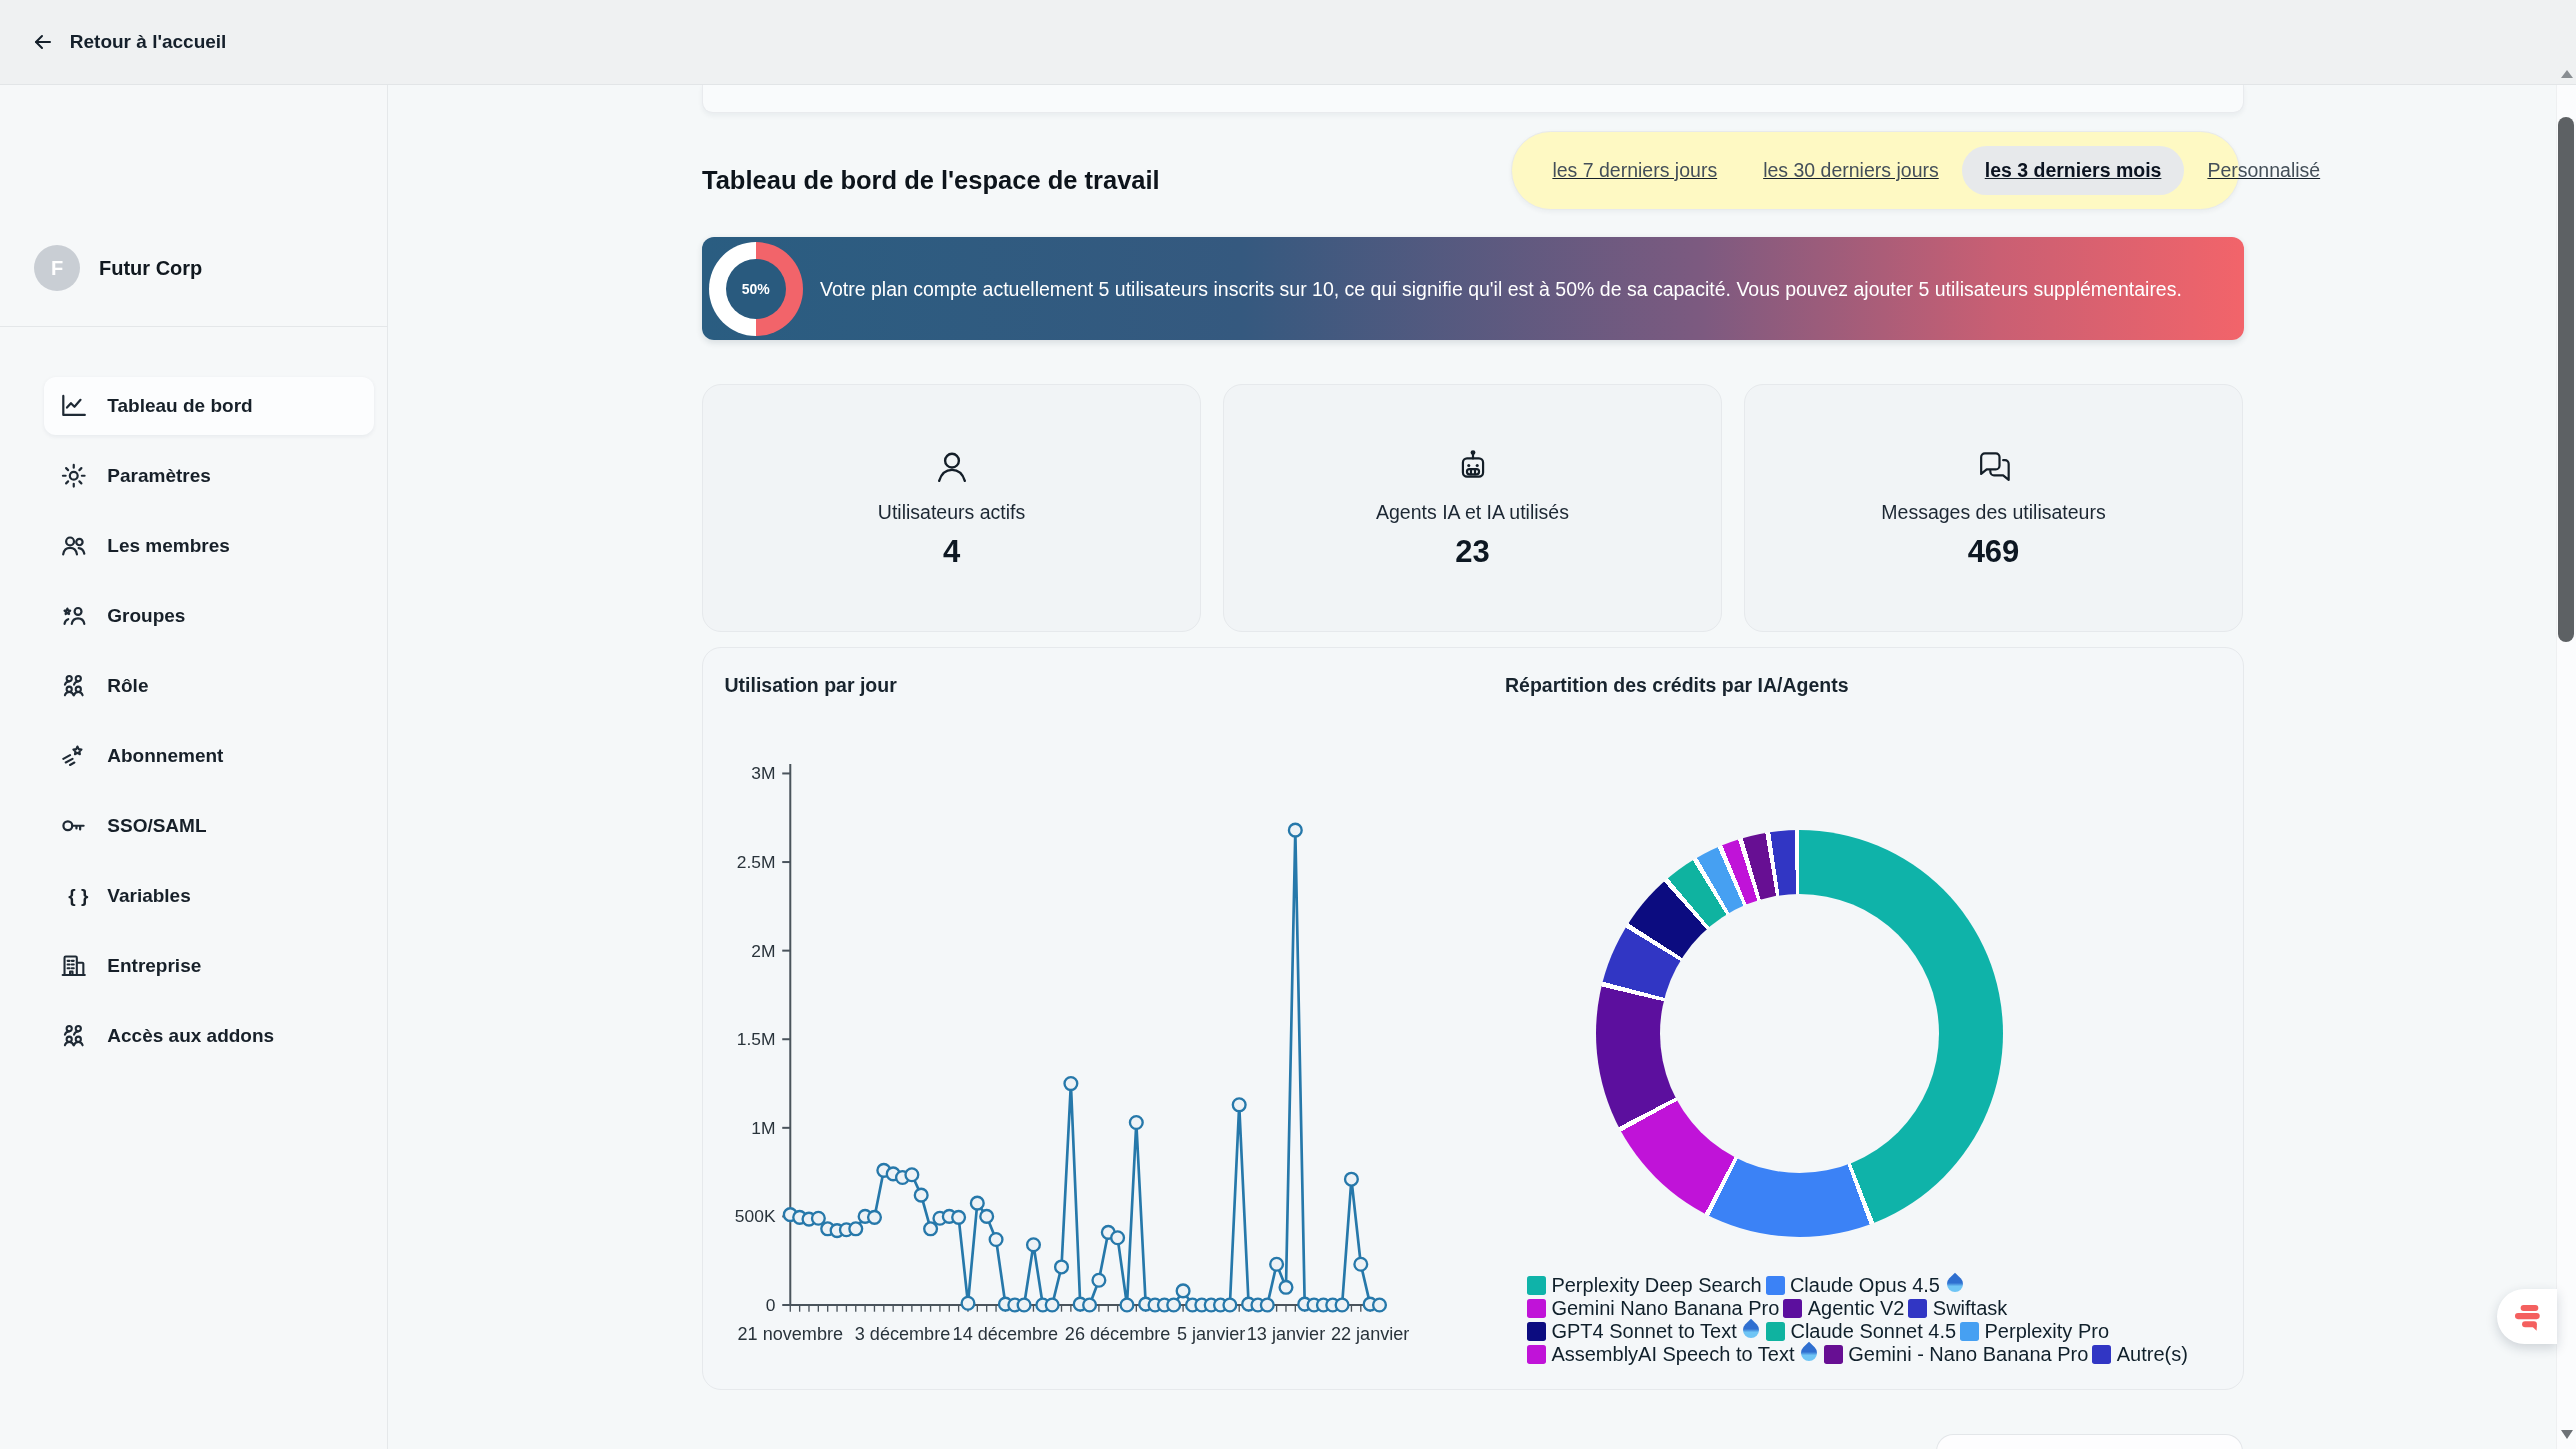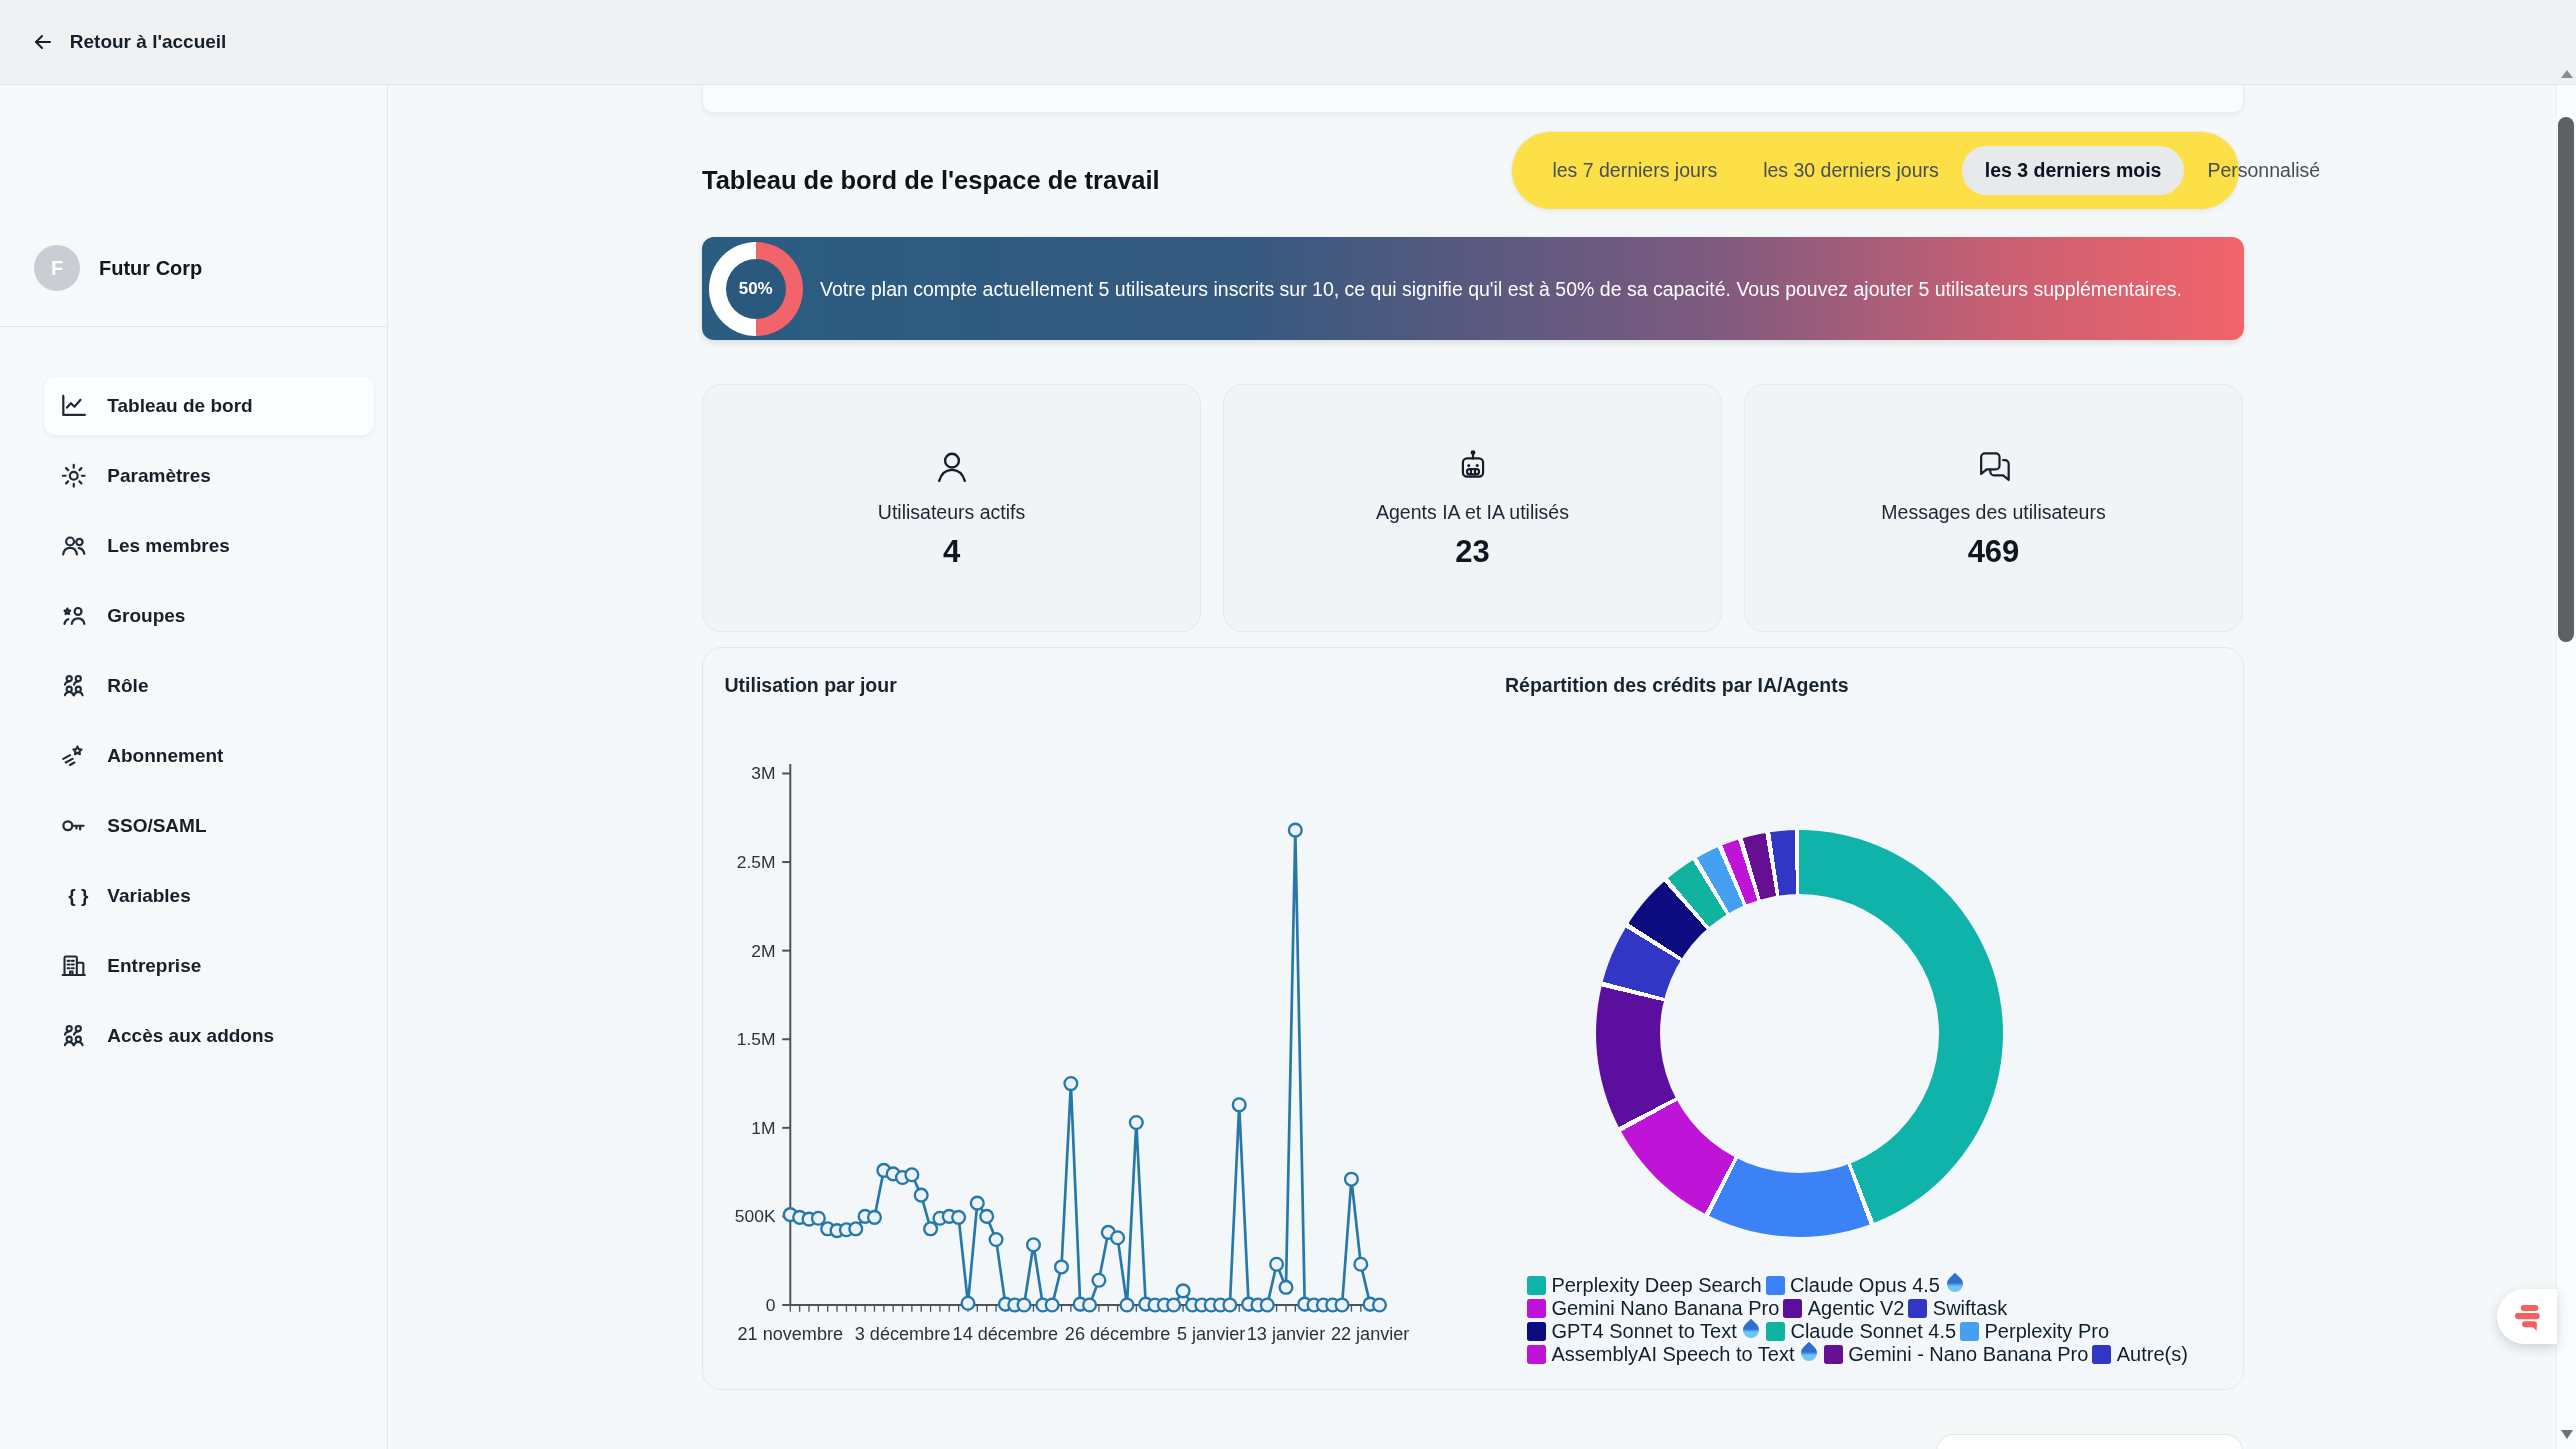--- a/index.html
+++ b/index.html
@@ -23,32 +23,32 @@
   .nav{position:absolute;left:44px;top:292px;width:330px;}
   .nav-item{height:58px;margin-bottom:12px;display:flex;align-items:center;gap:19px;
     padding-left:14.8px;border-radius:12px;cursor:pointer;}
   .nav-item.active{background:#fcfdfe;box-shadow:0 1.3px 4px rgba(20,40,60,.06);}
   .nav-item span{font-size:19px;font-weight:600;color:#172029;text-align:right;}
   .nav-ic{flex:0 0 auto;}
   .braces{font-size:21.5px;font-weight:700;color:#1f2a35;width:29.5px;text-align:center;}
 
   
   .page-title{position:absolute;left:702px;top:149px;font-size:25.5px;font-weight:700;color:#0d141b;}
-  .filters{position:absolute;left:1511px;top:131px;height:79px;width:729px;background:#fde047;
+  .filters{position:absolute;left:1511px;top:131px;height:79px;width:729px;background:#fef9c3;
     border:1.3px solid #e8eaec;border-radius:40px;display:flex;align-items:center;
-    justify-content:space-between;padding:0 17.4px;box-shadow:0 2px 5.4px rgba(20,40,60,.05);}
+    justify-content:space-between;padding:0 17.4px;box-shadow:0 2px 5.4px rgba(20,40,60,.05);text-decoration:underline;}
   .filter{font-size:19.5px;color:#444f59;padding:13.4px 23px;border-radius:31px;white-space:nowrap;cursor:pointer;}
   .filter.selected{background:#e7e9eb;color:#0b1320;font-weight:600;}
 
   
   .banner{position:absolute;left:702px;top:237px;width:1542px;height:103px;border-radius:12px;
     box-shadow:0 2.7px 6.7px rgba(20,40,60,.12);}
   .badge{position:absolute;left:6.7px;top:4.7px;width:94px;height:94px;border-radius:50%;}
   .badge-hole{position:absolute;inset:17px;border-radius:50%;display:flex;align-items:center;justify-content:center;}
-  .badge-hole span{color:#ffffff;font-size:17px;font-weight:700;}
+  .badge-hole span{color:#ffffff;font-size:14px;font-weight:700;}
   .banner p{position:absolute;left:118px;top:50%;transform:translateY(-50%);margin:0;width:1394px;
     color:#ffffff;font-size:19.5px;font-weight:500;line-height:1.55;text-align:justify;}
 
   
   .stat-card{position:absolute;top:384px;width:499px;height:248px;background:#f1f4f6;
     border:1.3px solid #e6e9ec;border-radius:19px;display:flex;flex-direction:column;
     align-items:center;justify-content:center;gap:10.7px;}
   .stat-label{font-size:19.5px;font-weight:500;color:#1c2733;}
   .stat-value{font-size:31px;font-weight:700;color:#0d1722;}
 

